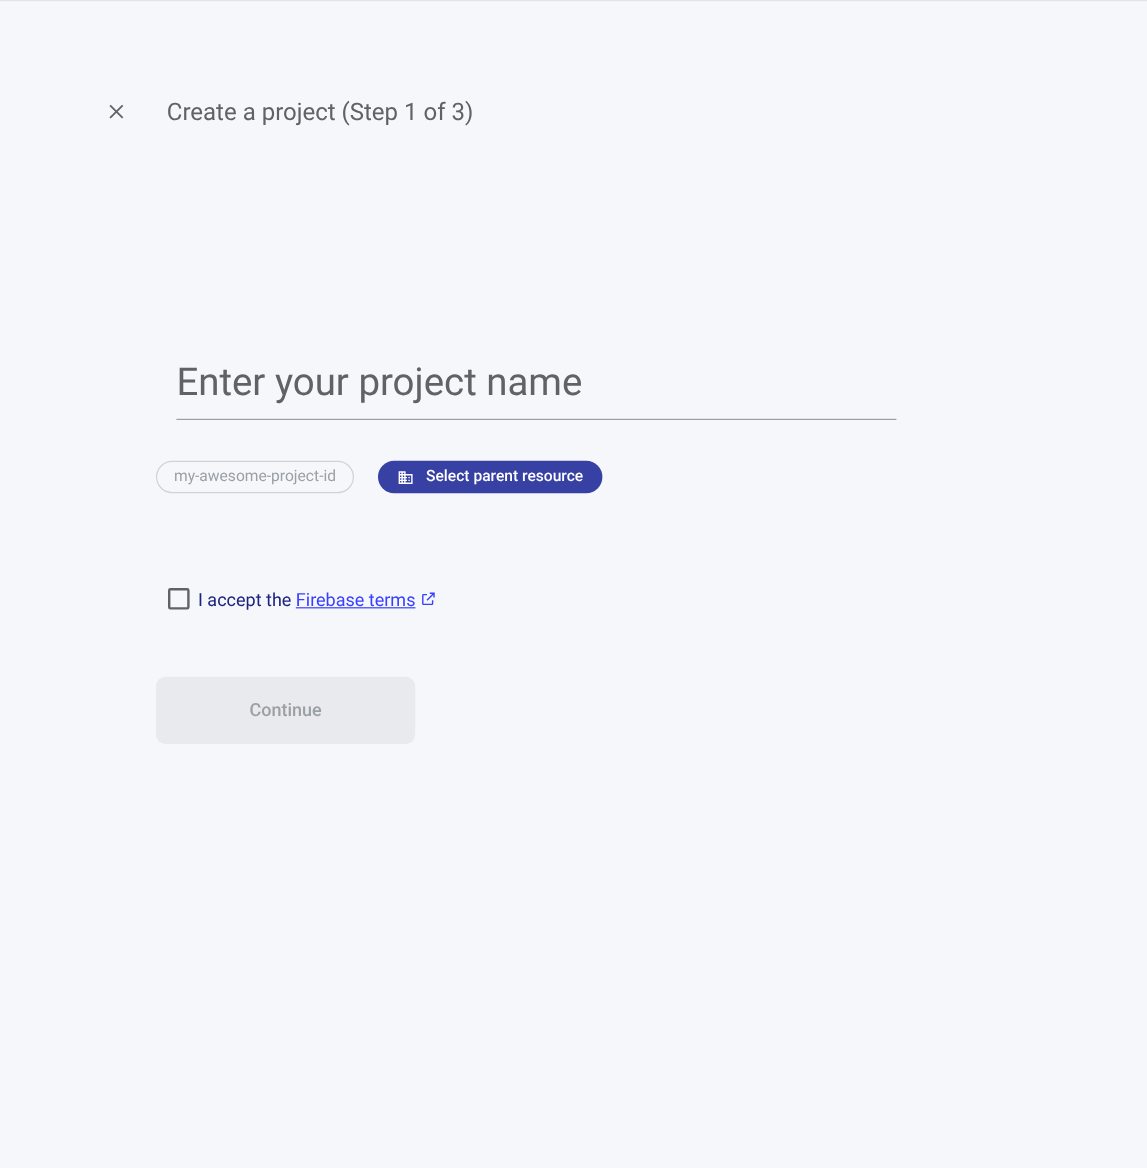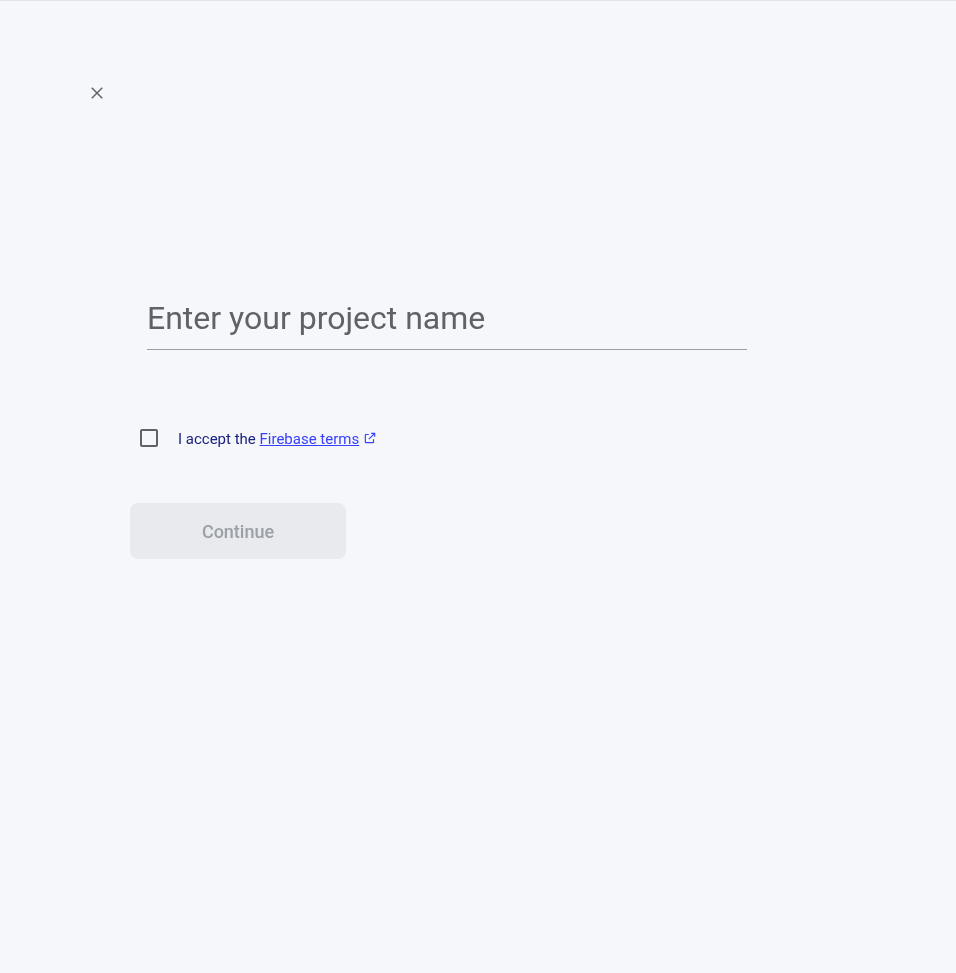--- a/index.html
+++ b/index.html
@@ -123,21 +123,21 @@
     .checks {
       margin-top: 78px;
       display: flex;
       flex-direction: column;
       gap: 26px;
       max-width: 700px;
     }
     .check-row {
       display: flex;
       align-items: flex-start;
-      gap: 20px;
+      gap: 7px;
       padding-left: 10px;
     }
     .checkbox {
       width: 18px;
       height: 18px;
       border: 2px solid #5f6368;
       border-radius: 2px;
       flex-shrink: 0;
       cursor: pointer;
       margin-top: 1px;
@@ -162,45 +162,55 @@
       color: #3740ff;
     }
     .continue-btn {
       margin-top: 52px;
       background: #e8eaed;
       color: #9aa0a6;
       border: none;
       border-radius: 8px;
       padding: 0 32px;
       height: 56px;
-      font-size: 18px;
+      font-size: 15px;
       font-weight: 500;
       cursor: not-allowed;
       font-family: inherit;
       min-width: 216px;
     }
   </style>
 </head>
 <body>
 
 <div class="header">
   <button class="close-btn">
     <svg viewBox="0 0 24 24" width="18" height="18" fill="none" stroke="currentColor" stroke-width="2">
       <line x1="5" y1="5" x2="19" y2="19"></line>
       <line x1="19" y1="5" x2="5" y2="19"></line>
     </svg>
   </button>
+  <div class="header-title">Create a project (Step 1 of 3)</div>
 </div>
 
 <div class="main">
 
   <div class="input-row">
     <input type="text" class="project-input" placeholder="Enter your project name" style="">
   </div>
 
+  <div class="chips-row">
+    <span class="id-chip">my-awesome-project-id</span>
+    <button class="parent-btn">
+      <svg viewBox="0 0 24 24" fill="currentColor">
+        <path d="M12 7V3H2v18h20V7H12zM6 19H4v-2h2v2zm0-4H4v-2h2v2zm0-4H4V9h2v2zm0-4H4V5h2v2zm4 12H8v-2h2v2zm0-4H8v-2h2v2zm0-4H8V9h2v2zm0-4H8V5h2v2zm10 12h-8v-2h2v-2h-2v-2h2v-2h-2V9h8v10zm-2-8h-2v2h2v-2zm0 4h-2v2h2v-2z"></path>
+      </svg>
+      <span>Select parent resource</span>
+    </button>
+  </div>
 
   <div class="checks">
     <div class="check-row">
       <button class="checkbox" role="checkbox" aria-checked="false"></button>
       <div class="check-label">
         <span>I accept the </span><a class="link"><span>Firebase terms</span><span class="ext-icon">
           <svg viewBox="0 0 24 24" width="14" height="14" fill="none" stroke="currentColor" stroke-width="2">
             <path d="M14 4h6v6"></path>
             <path d="M20 4L10 14"></path>
             <path d="M18 14v5a1 1 0 0 1-1 1H5a1 1 0 0 1-1-1V7a1 1 0 0 1 1-1h5"></path>

